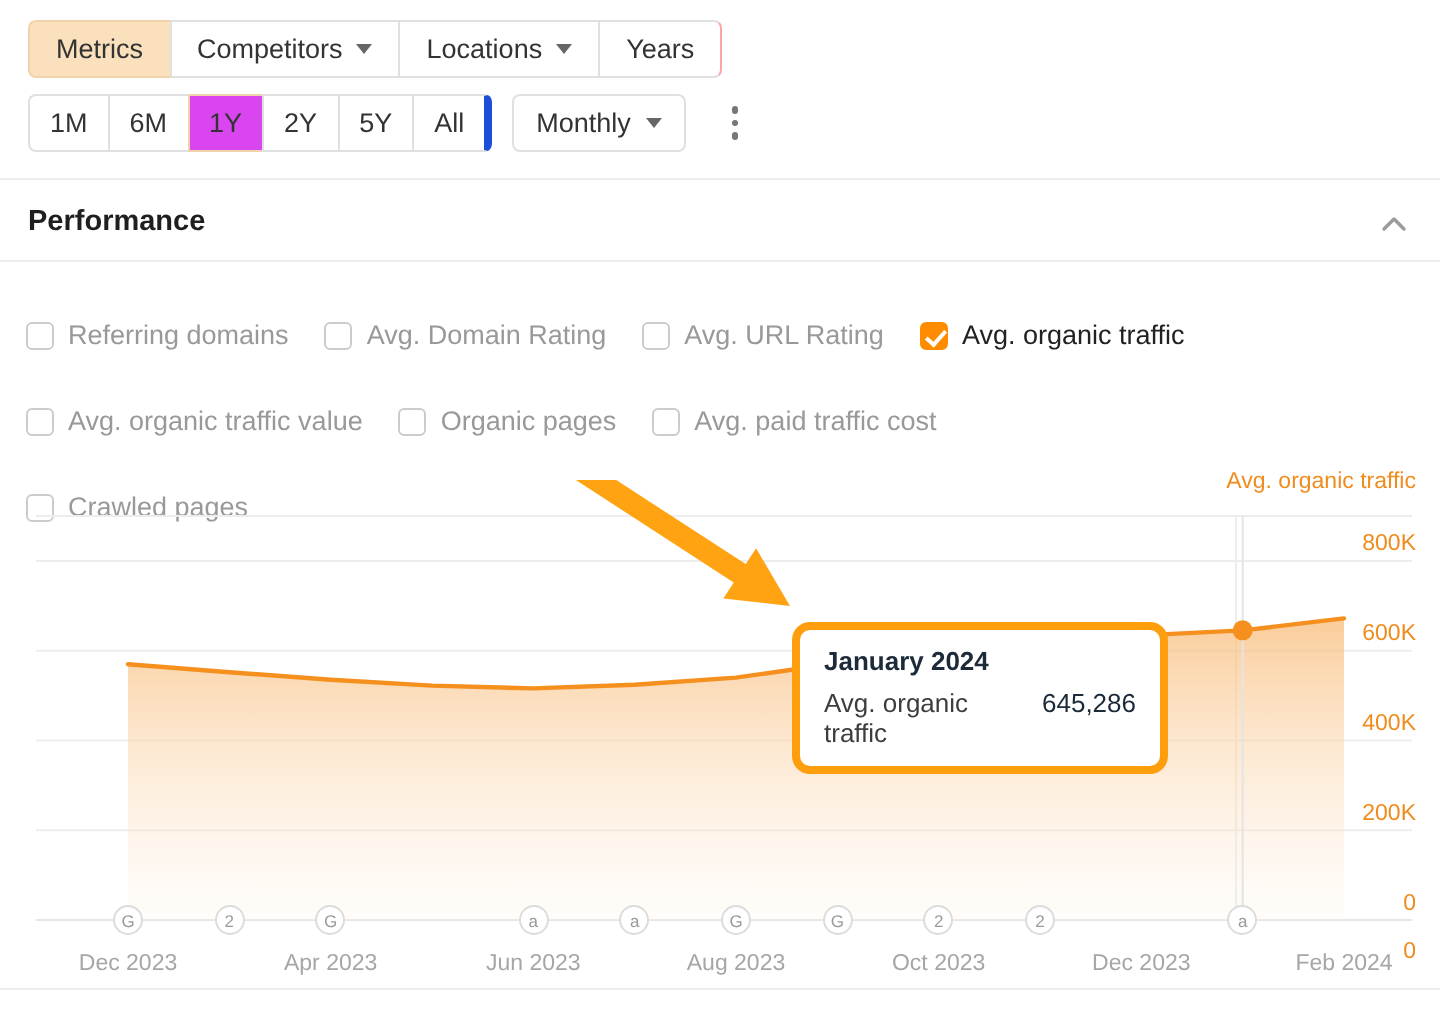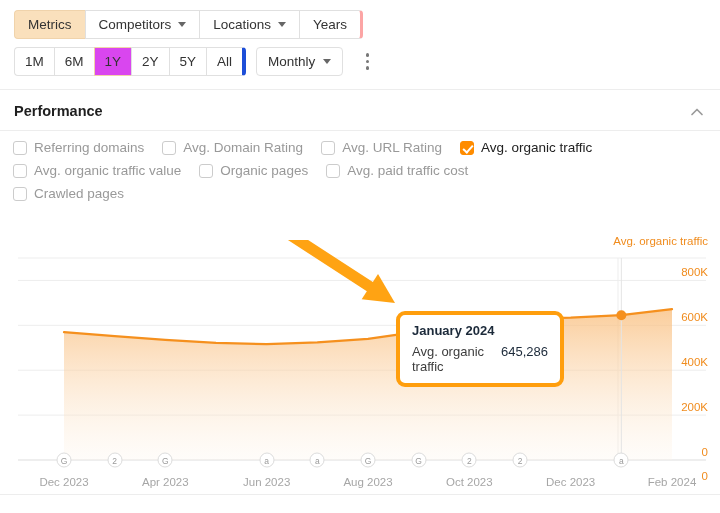--- a/index.html
+++ b/index.html
@@ -18,21 +18,21 @@
   .tabbtn {
     height:29px; padding:0 13px;
     display:flex; align-items:center; gap:7px;
     border:1px solid #e0e0e0; border-right:none;
     background:#fff; color:#333;
     font-size:13.5px; line-height:1;
     white-space:nowrap;
     cursor:pointer;
   }
   .tabbtn:first-child { border-radius:4px 0 0 4px; }
-  .tabbtn:last-child { border-right:3px solid #fca5a5; border-radius:0 4px 4px 0; }
+  .tabbtn:last-child { border-right:1px solid #fca5a5; border-radius:0 4px 4px 0; }
   .tabbtn.active { background:#fae0bc; border-color:#f0d3ab; }
   .caret {
     width:0;height:0;
     border-left:4px solid transparent;
     border-right:4px solid transparent;
     border-top:5px solid #666;
     display:inline-block;
   }
 
   
@@ -70,21 +70,21 @@
     font-size:14.5px; font-weight:bold; color:#1f1f1f;
   }
   .chev {
     position:absolute; right:15px; top:104px;
     width:16px;height:16px; cursor:pointer;
   }
 
   
   .metrics { position:absolute; left:13px; top:140px; width:700px; }
   .mrow { display:flex; align-items:center; margin-bottom:8px; }
-  .mitem { display:flex; align-items:center; gap:7px; margin-right:18px; cursor:pointer; white-space:nowrap; }
+  .mitem { display:flex; align-items:center; gap:7px; margin-right:18px; cursor:pointer; white-space:nowrap;margin-top:20px; }
   .cbox {
     width:14px;height:14px;border:1px solid #ccc;border-radius:3px;background:#fff;
     display:inline-block;flex:none;
   }
   .cbox.on {
     background:#ff8c00;border-color:#ff8c00;
     position:relative;
   }
   .cbox.on::after{
     content:"";position:absolute;left:4px;top:1px;width:4px;height:8px;
@@ -115,21 +115,21 @@
     font-size:8.5px;color:#9a9a9a;
     transform:translate(-50%,-50%);
     cursor:pointer;
   }
 
   
   .tooltip {
     position:absolute; left:396px; top:311px;
     background:#fff; border:4px solid #ff9e0d; border-radius:9px;
     padding:8px 12px 9px 12px;
-    width:168px;
+    width:188px;
   }
   .tt-title { font-size:13px; font-weight:bold; color:#1c2a3a; margin-bottom:6px; }
   .tt-row { display:flex; justify-content:space-between; align-items:baseline; gap:10px; }
   .tt-key { font-size:13px; color:#3d3d3d; }
   .tt-val { font-size:13px; color:#1c2a3a; }
 </style>
 </head>
 <body>
 
 <div class="tabbar">

